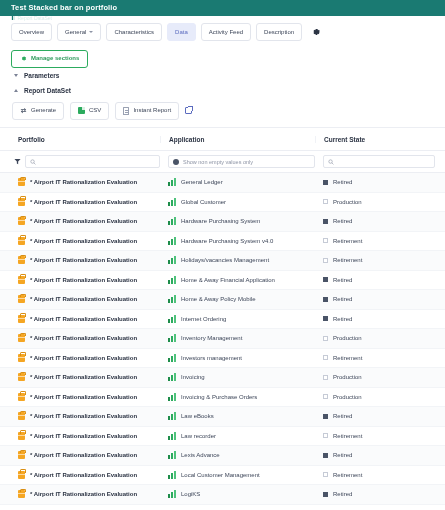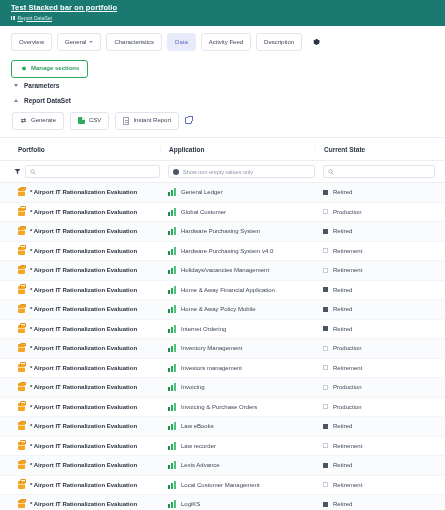--- a/index.html
+++ b/index.html
@@ -6,24 +6,23 @@
   html, body {
     width: 445px; height: 510px;
     font-family: "Liberation Sans", sans-serif;
     background: #ffffff;
     overflow: hidden;
   }
 
   
   .app-header {
     background: #1a7a72;
-    height: 26px;
+    height: 16px;
     padding: 3px 0 0 11px;
     color: #ffffff;
-    text-decoration: underline;
   }
   .app-title {
     font-size: 7.5px;
     font-weight: bold;
     letter-spacing: .1px;
     line-height: 10px;
   }
   .app-sub {
     display: flex;
     align-items: center;

